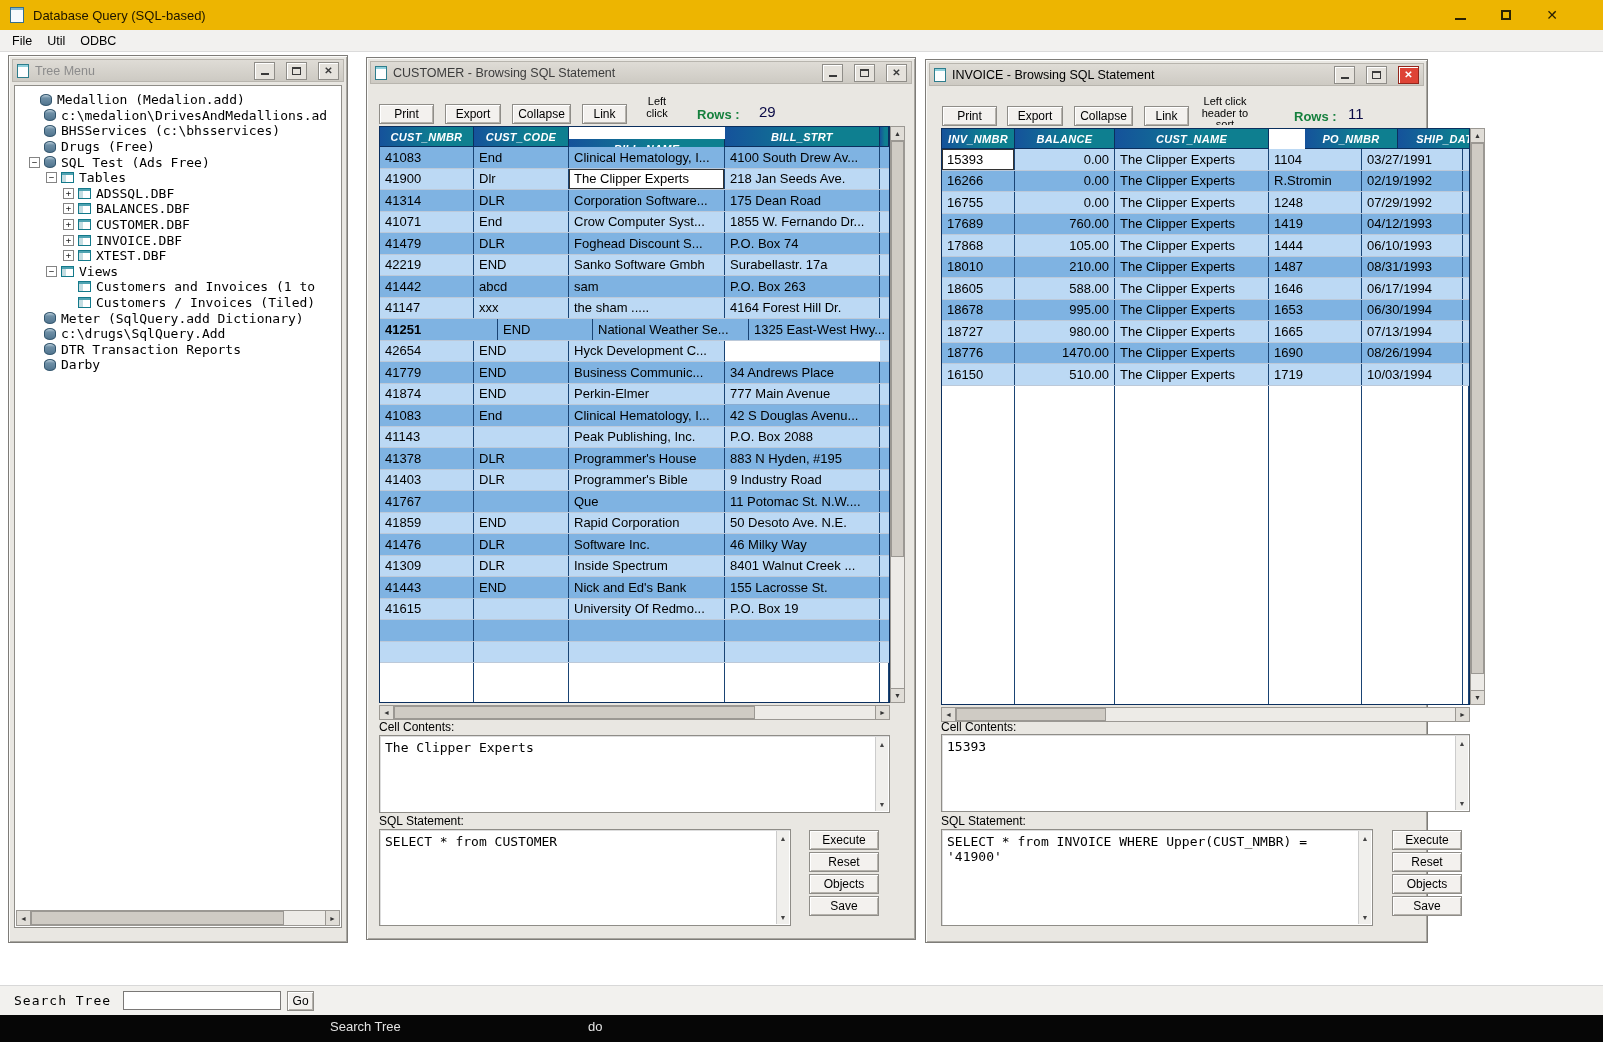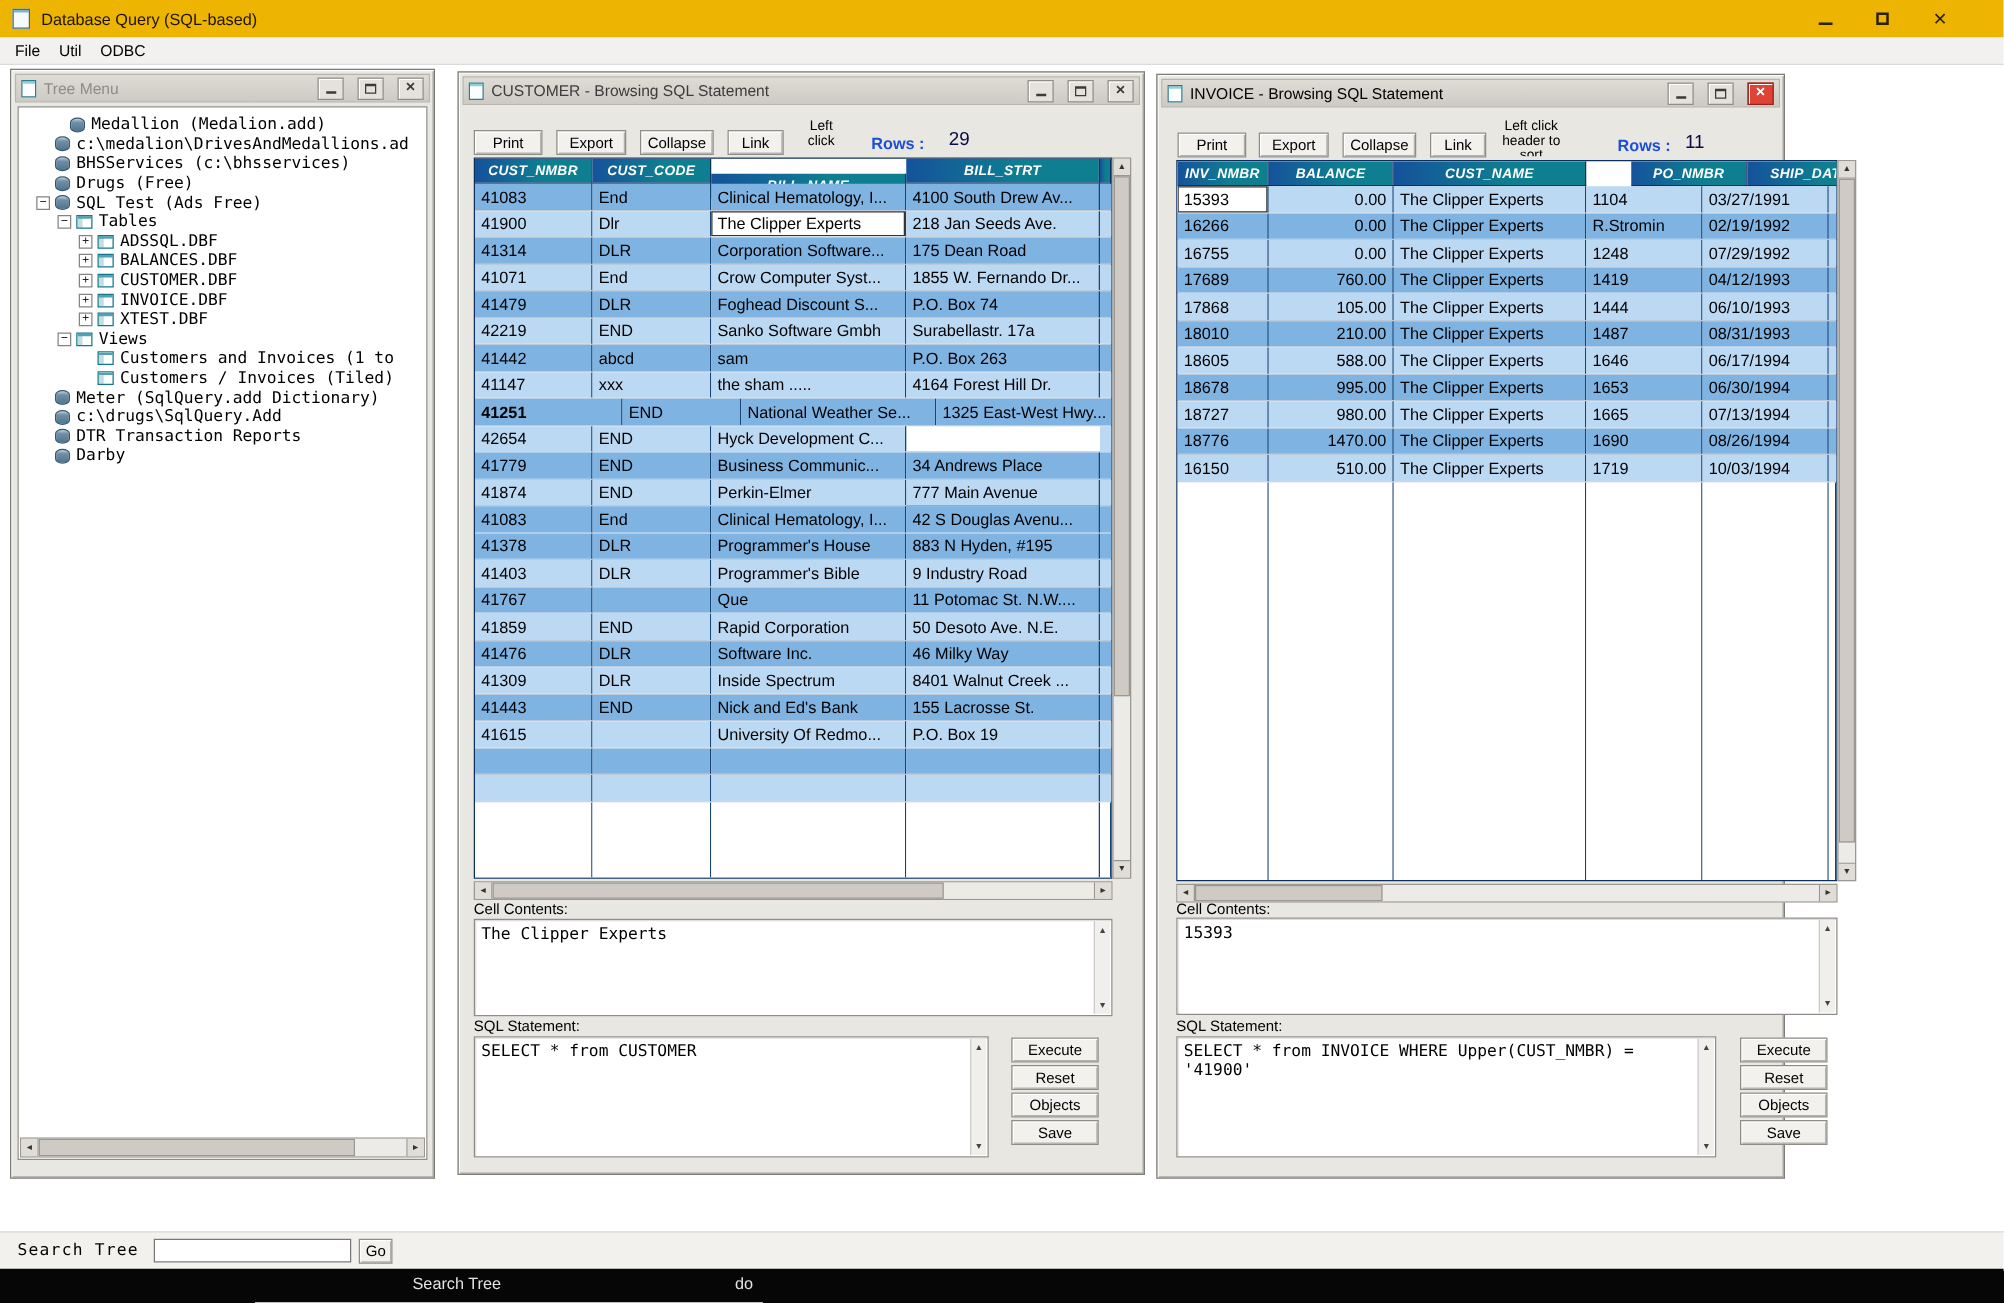--- a/index.html
+++ b/index.html
@@ -33,21 +33,21 @@
 .cbtn.red{background:#DE4335;border-color:#93261C;}
 .cbtn.red .c-x{color:#fff;}
 
 
 .btnish{background:#F3F1EE;border:1px solid #8F8D88;box-shadow:inset 1px 1px 0 #FFF, inset -1px -1px 0 #B5B2AC;font-size:12px;color:#000;display:flex;align-items:center;justify-content:center;}
 .tb-btn{position:absolute;height:20px;}
 .actions{position:absolute;display:flex;flex-direction:column;gap:2px;}
 .action-btn{width:70px;height:20px;}
 .hint{position:absolute;overflow:hidden;}
 .hint-line{font-size:11px;line-height:11.5px;text-align:center;white-space:nowrap;}
-.rows-label{position:absolute;font-size:13px;font-weight:bold;color:#1d4ed8;}
+.rows-label{position:absolute;font-size:13px;font-weight:bold;color:#15803d;}
 .rows-value{position:absolute;font-size:15px;color:#0A0A46;}
 .section-label{position:absolute;font-size:12px;color:#000;}
 
 
 .grid{position:absolute;border:1px solid #0B2F5E;background:#fff;display:flex;flex-direction:column;overflow:hidden;}
 .grid-header{display:flex;height:20px;flex:none;}
 .hcell{flex:none;height:100%;background:linear-gradient(90deg,#15529B 0%,#0E7F90 60%);color:#fff;font-size:11px;font-weight:bold;font-style:italic;letter-spacing:.3px;display:flex;align-items:center;justify-content:center;border-right:1px solid #0B2F5E;border-bottom:1px solid #0B2F5E;overflow:hidden;white-space:nowrap;}
 .grow{display:flex;height:21.5px;flex:none;border-bottom:1px solid rgba(15,60,120,.28);}
 .gcell{flex:none;height:100%;font-size:13px;display:flex;align-items:center;padding:0 5px;border-right:1px solid #1A4474;overflow:hidden;white-space:nowrap;}
 .grow.dark .gcell{background:#7FB3E2;}
@@ -131,21 +131,21 @@
       <span class="cbtn">
           <span class="c-max"></span>
         </span>
       <span class="cbtn">
           <span class="c-x">✕</span>
         </span>
     </div>
   </div>
   <div class="tree-body">
     <div class="tree-list" id="tree-list">
-        <div class="tree-row" style="padding-left: 26px;"><span class="expander-spacer"></span><span class="tree-icon icon-db"></span><span class="tree-label">Medallion (Medalion.add)</span></div>
+        <div class="tree-row" style="padding-left: 10px;"><span class="expander-spacer"></span><span class="tree-icon icon-db"></span><span class="tree-label">Medallion (Medalion.add)</span></div>
         <div class="tree-row" style="padding-left: 14px;"><span class="expander-spacer"></span><span class="tree-icon icon-db"></span><span class="tree-label">c:\medalion\DrivesAndMedallions.ad</span></div>
         <div class="tree-row" style="padding-left: 14px;"><span class="expander-spacer"></span><span class="tree-icon icon-db"></span><span class="tree-label">BHSServices (c:\bhsservices)</span></div>
         <div class="tree-row" style="padding-left: 14px;"><span class="expander-spacer"></span><span class="tree-icon icon-db"></span><span class="tree-label">Drugs (Free)</span></div>
         <div class="tree-row" style="padding-left: 14px;"><span class="expander">−</span><span class="tree-icon icon-db"></span><span class="tree-label">SQL Test (Ads Free)</span></div>
         <div class="tree-row" style="padding-left: 31px;"><span class="expander">−</span><span class="tree-icon icon-table"></span><span class="tree-label">Tables</span></div>
         <div class="tree-row" style="padding-left: 48px;"><span class="expander">+</span><span class="tree-icon icon-table"></span><span class="tree-label">ADSSQL.DBF</span></div>
         <div class="tree-row" style="padding-left: 48px;"><span class="expander">+</span><span class="tree-icon icon-table"></span><span class="tree-label">BALANCES.DBF</span></div>
         <div class="tree-row" style="padding-left: 48px;"><span class="expander">+</span><span class="tree-icon icon-table"></span><span class="tree-label">CUSTOMER.DBF</span></div>
         <div class="tree-row" style="padding-left: 48px;"><span class="expander">+</span><span class="tree-icon icon-table"></span><span class="tree-label">INVOICE.DBF</span></div>
         <div class="tree-row" style="padding-left: 48px;"><span class="expander">+</span><span class="tree-icon icon-table"></span><span class="tree-label">XTEST.DBF</span></div>
@@ -287,20 +287,27 @@
         <div class="gcell" style="width: 155px;">777 Main Avenue</div>
         <div class="gcell" style="width: 9px;"></div>
       </div>
       <div class="grow dark">
         <div class="gcell" style="width: 94px;">41083</div>
         <div class="gcell" style="width: 95px;">End</div>
         <div class="gcell" style="width: 156px;">Clinical Hematology, I...</div>
         <div class="gcell" style="width: 155px;">42 S Douglas Avenu...</div>
         <div class="gcell" style="width: 9px;"></div>
       </div>
+      <div class="grow light">
+        <div class="gcell" style="width: 94px;">41143</div>
+        <div class="gcell" style="width: 95px;"></div>
+        <div class="gcell" style="width: 156px;">Peak Publishing, Inc.</div>
+        <div class="gcell" style="width: 155px;">P.O. Box 2088</div>
+        <div class="gcell" style="width: 9px;"></div>
+      </div>
       <div class="grow dark">
         <div class="gcell" style="width: 94px;">41378</div>
         <div class="gcell" style="width: 95px;">DLR</div>
         <div class="gcell" style="width: 156px;">Programmer's House</div>
         <div class="gcell" style="width: 155px;">883 N Hyden, #195</div>
         <div class="gcell" style="width: 9px;"></div>
       </div>
       <div class="grow light">
         <div class="gcell" style="width: 94px;">41403</div>
         <div class="gcell" style="width: 95px;">DLR</div>

